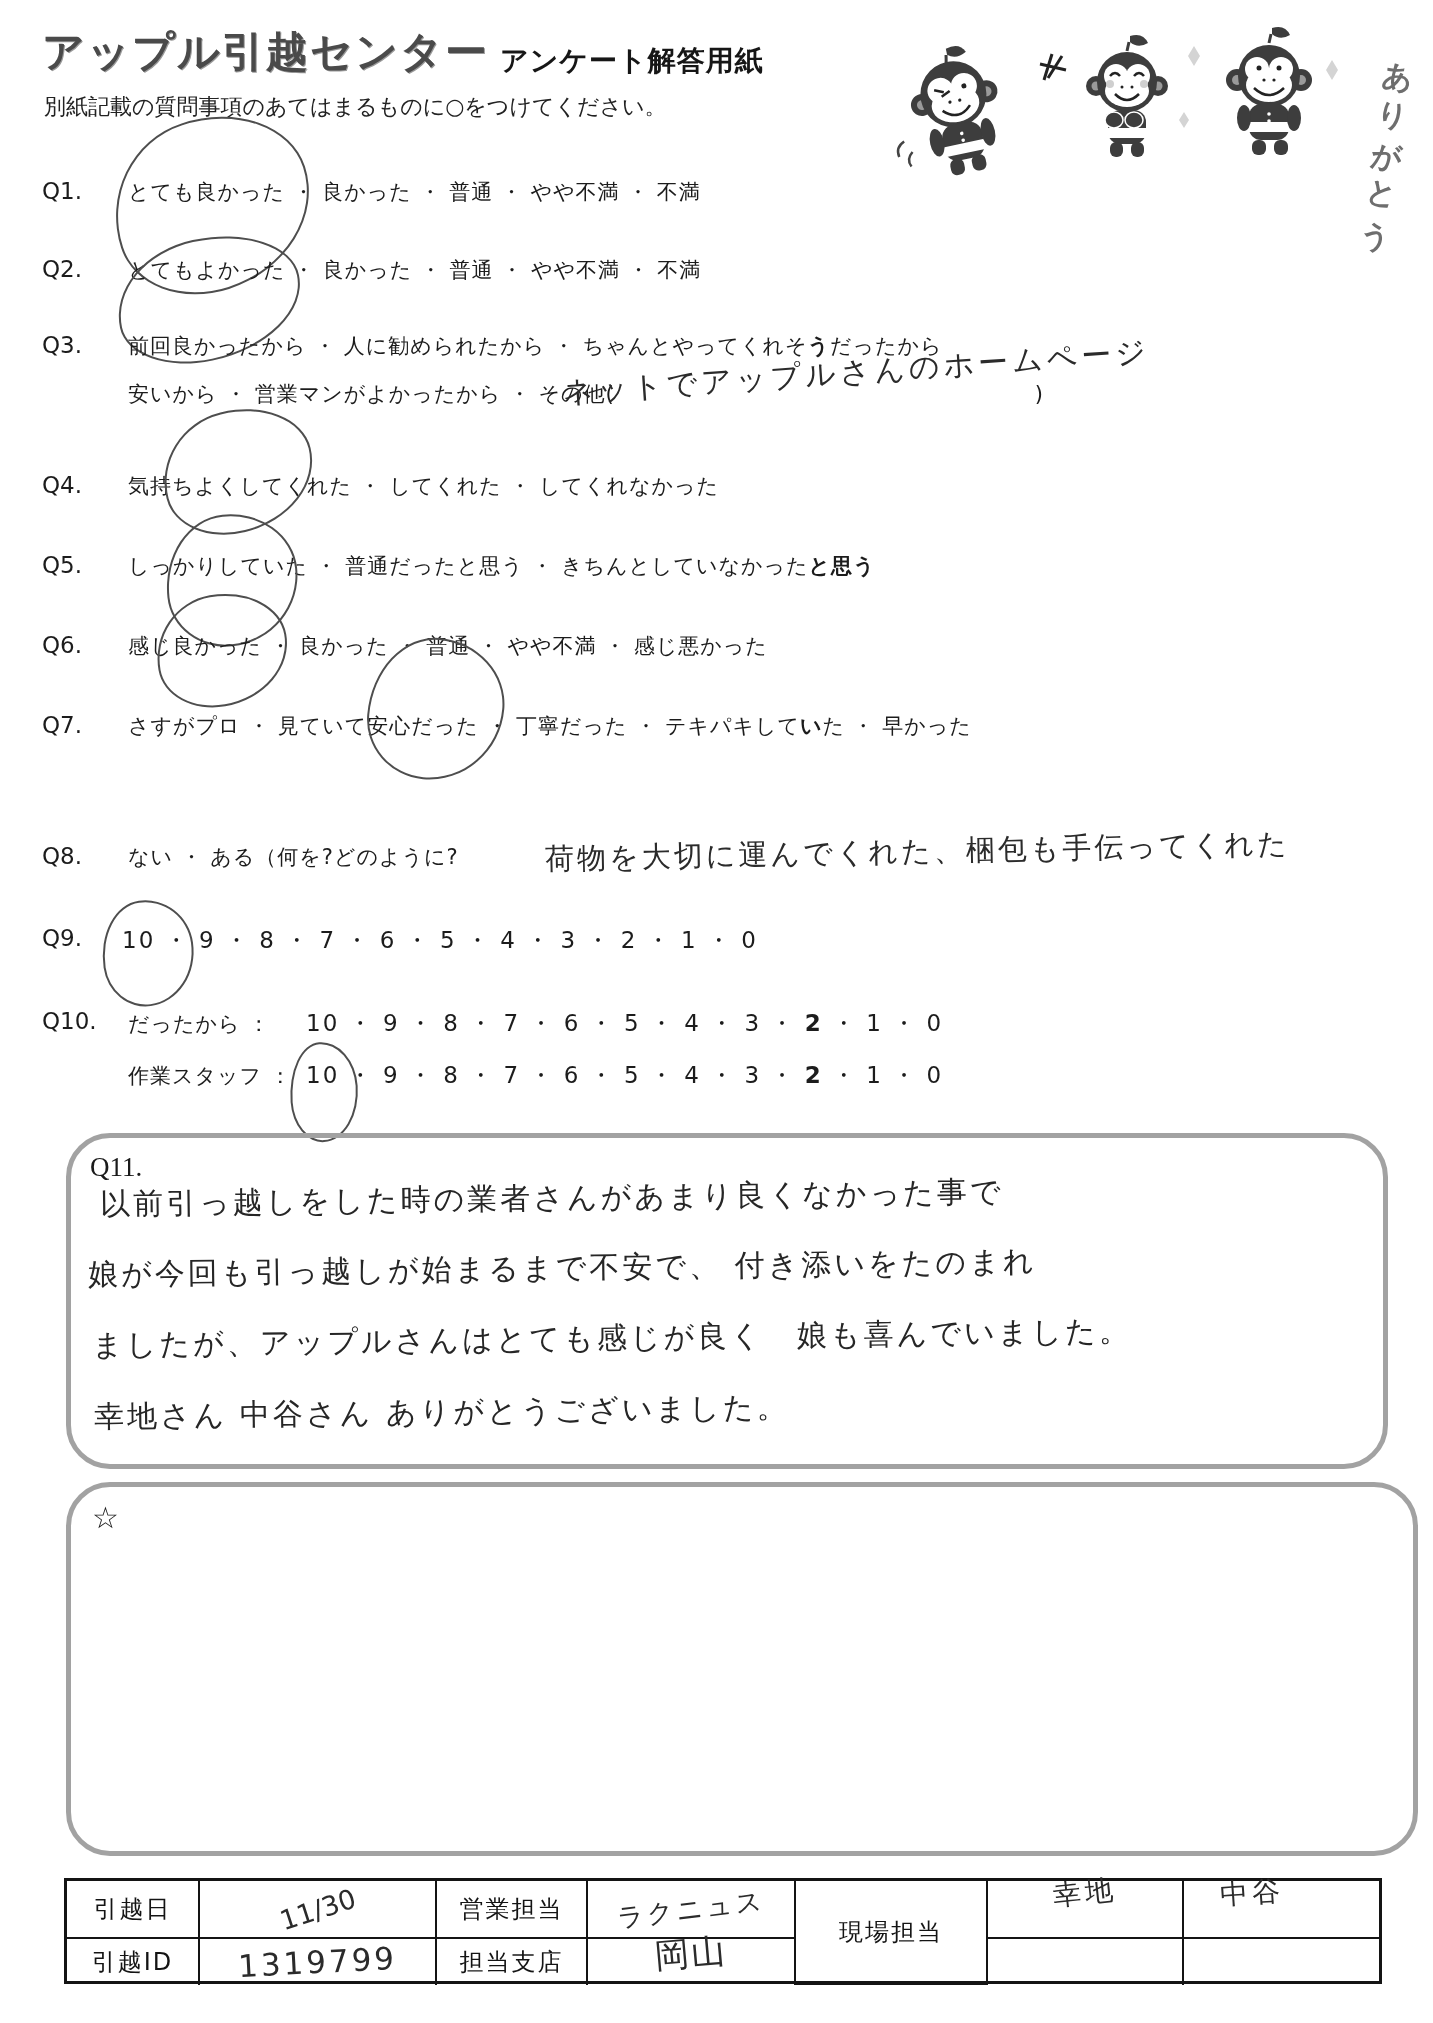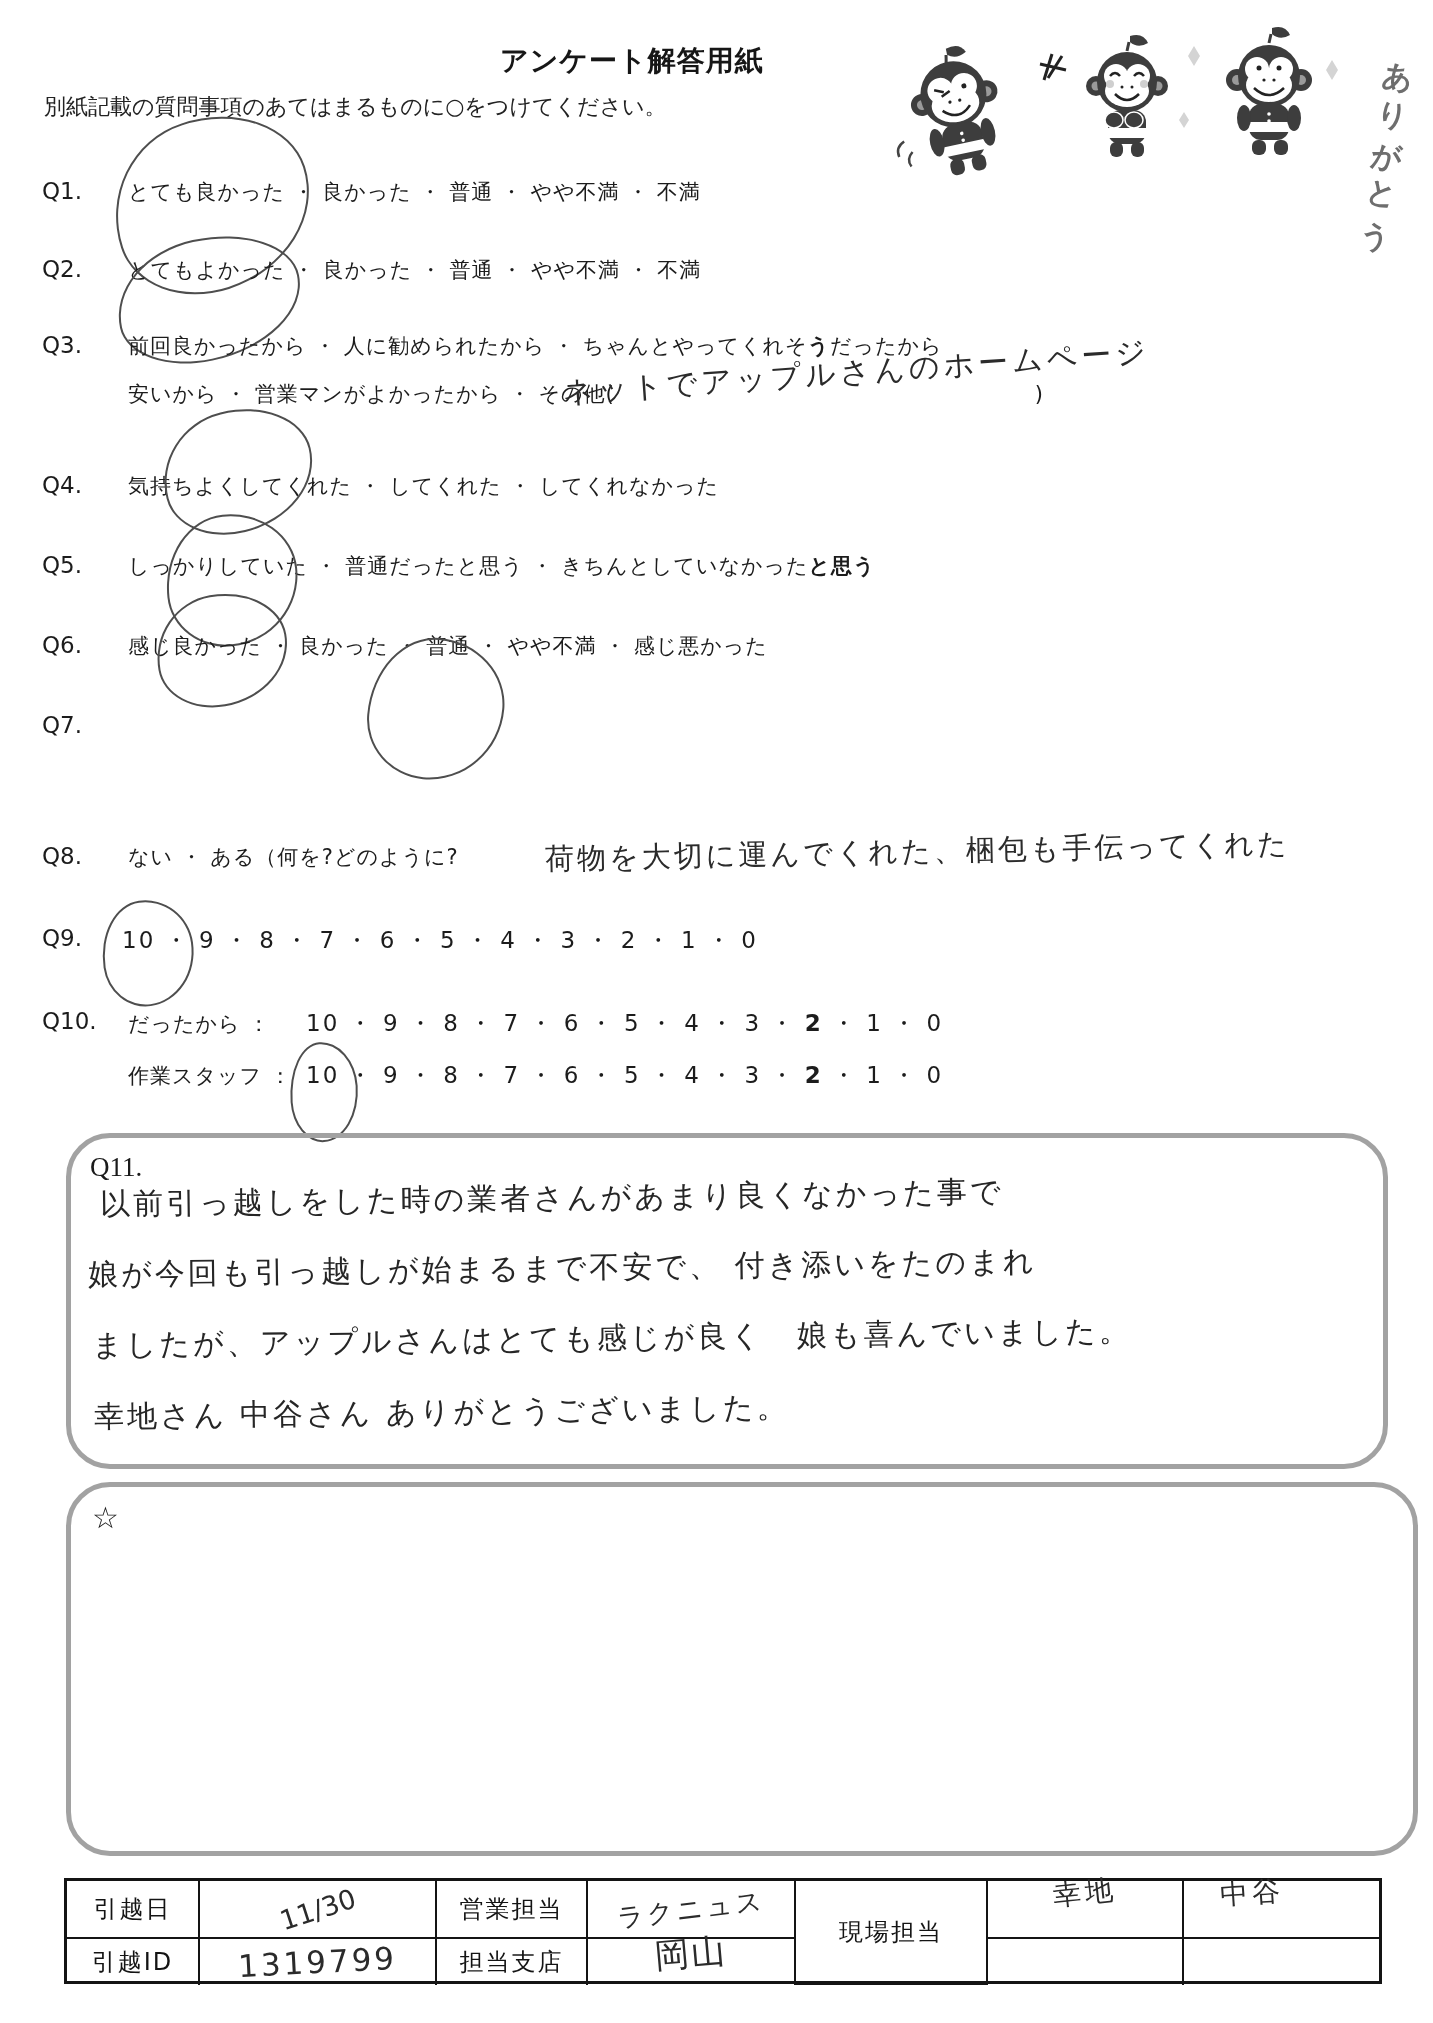--- a/index.html
+++ b/index.html
@@ -31,20 +31,21 @@
   .ft-cell.noB{border-bottom:none;}
   .ft-label{font-size:24px;letter-spacing:2px;color:#141414;}
   .thanks{writing-mode:vertical-rl;font-size:30px;font-weight:700;color:#6e6e6e;letter-spacing:6px;transform:rotate(8deg);}
   svg{display:block;}
 </style>
 </head>
 <body>
 
 <div class="page">
 
+  <div class="abs brand" style="left:42px;top:24px;">アップル引越センター</div>
   <div class="abs sheet-title" style="left:500px;top:42px;">アンケート解答用紙</div>
   <div class="abs instruction" style="left:44px;top:92px;">別紙記載の質問事項のあてはまるものに○をつけてください。</div>
 
   <div class="abs" style="left:872px;top:16px;width:560px;height:175px;">
     <svg width="560" height="175" viewBox="0 0 560 175">
       <g transform="translate(10,30) rotate(-12 75 70)">
         <path d="M78 2 q14 -4 19 7 q-11 6 -19 -1 z" fill="#3d3d3d"></path>
         <line x1="77" y1="8" x2="75" y2="18" stroke="#3d3d3d" stroke-width="3"></line>
         <circle cx="43" cy="52" r="11" fill="#3d3d3d"></circle>
           <circle cx="43" cy="52" r="5" fill="#9a9a9a"></circle>
@@ -150,20 +151,21 @@
 
   <div class="abs qlabel" style="left:42px;top:552px;">Q5.</div>
   <div class="abs qtext" style="left:128px;top:552px;"><span>しっかりしていた ・ 普通だったと思う ・ きちんとしていなかった</span><span class="bp">と思う</span></div>
   <div class="circle" style="left:166px;top:514px;width:128px;height:128px;transform:rotate(-6deg);"></div>
 
   <div class="abs qlabel" style="left:42px;top:632px;">Q6.</div>
   <div class="abs qtext" style="left:128px;top:632px;">感じ良かった ・ 良かった ・ 普通 ・ やや不満 ・ 感じ悪かった</div>
   <div class="circle" style="left:156px;top:594px;width:128px;height:108px;transform:rotate(-10deg);"></div>
 
   <div class="abs qlabel" style="left:42px;top:712px;">Q7.</div>
+  <div class="abs qtext" style="left:128px;top:712px;"><span>さすがプロ ・ 見ていて安心だった ・ 丁寧だった ・ テキパキして</span><span class="bp">い</span><span>た ・ 早かった</span></div>
   <div class="circle" style="left:368px;top:638px;width:132px;height:138px;transform:rotate(5deg);"></div>
 
   <div class="abs qlabel" style="left:42px;top:843px;">Q8.</div>
   <div class="abs qtext" style="left:128px;top:843px;">ない ・ ある（何を?どのように?</div>
   <div class="abs hw" style="left:545px;top:832px;font-size:29px;letter-spacing:3px;transform:rotate(-1.2deg);">荷物を大切に運んでくれた、梱包も手伝ってくれた</div>
 
   <div class="abs qlabel" style="left:42px;top:925px;">Q9.</div>
   <div class="abs qtext scale" style="left:122px;top:925px;">10 ・ 9 ・ 8 ・ 7 ・ 6 ・ 5 ・ 4 ・ 3 ・ 2 ・ 1 ・ 0</div>
   <div class="circle" style="left:102px;top:900px;width:88px;height:102px;transform:rotate(-8deg);"></div>
 

